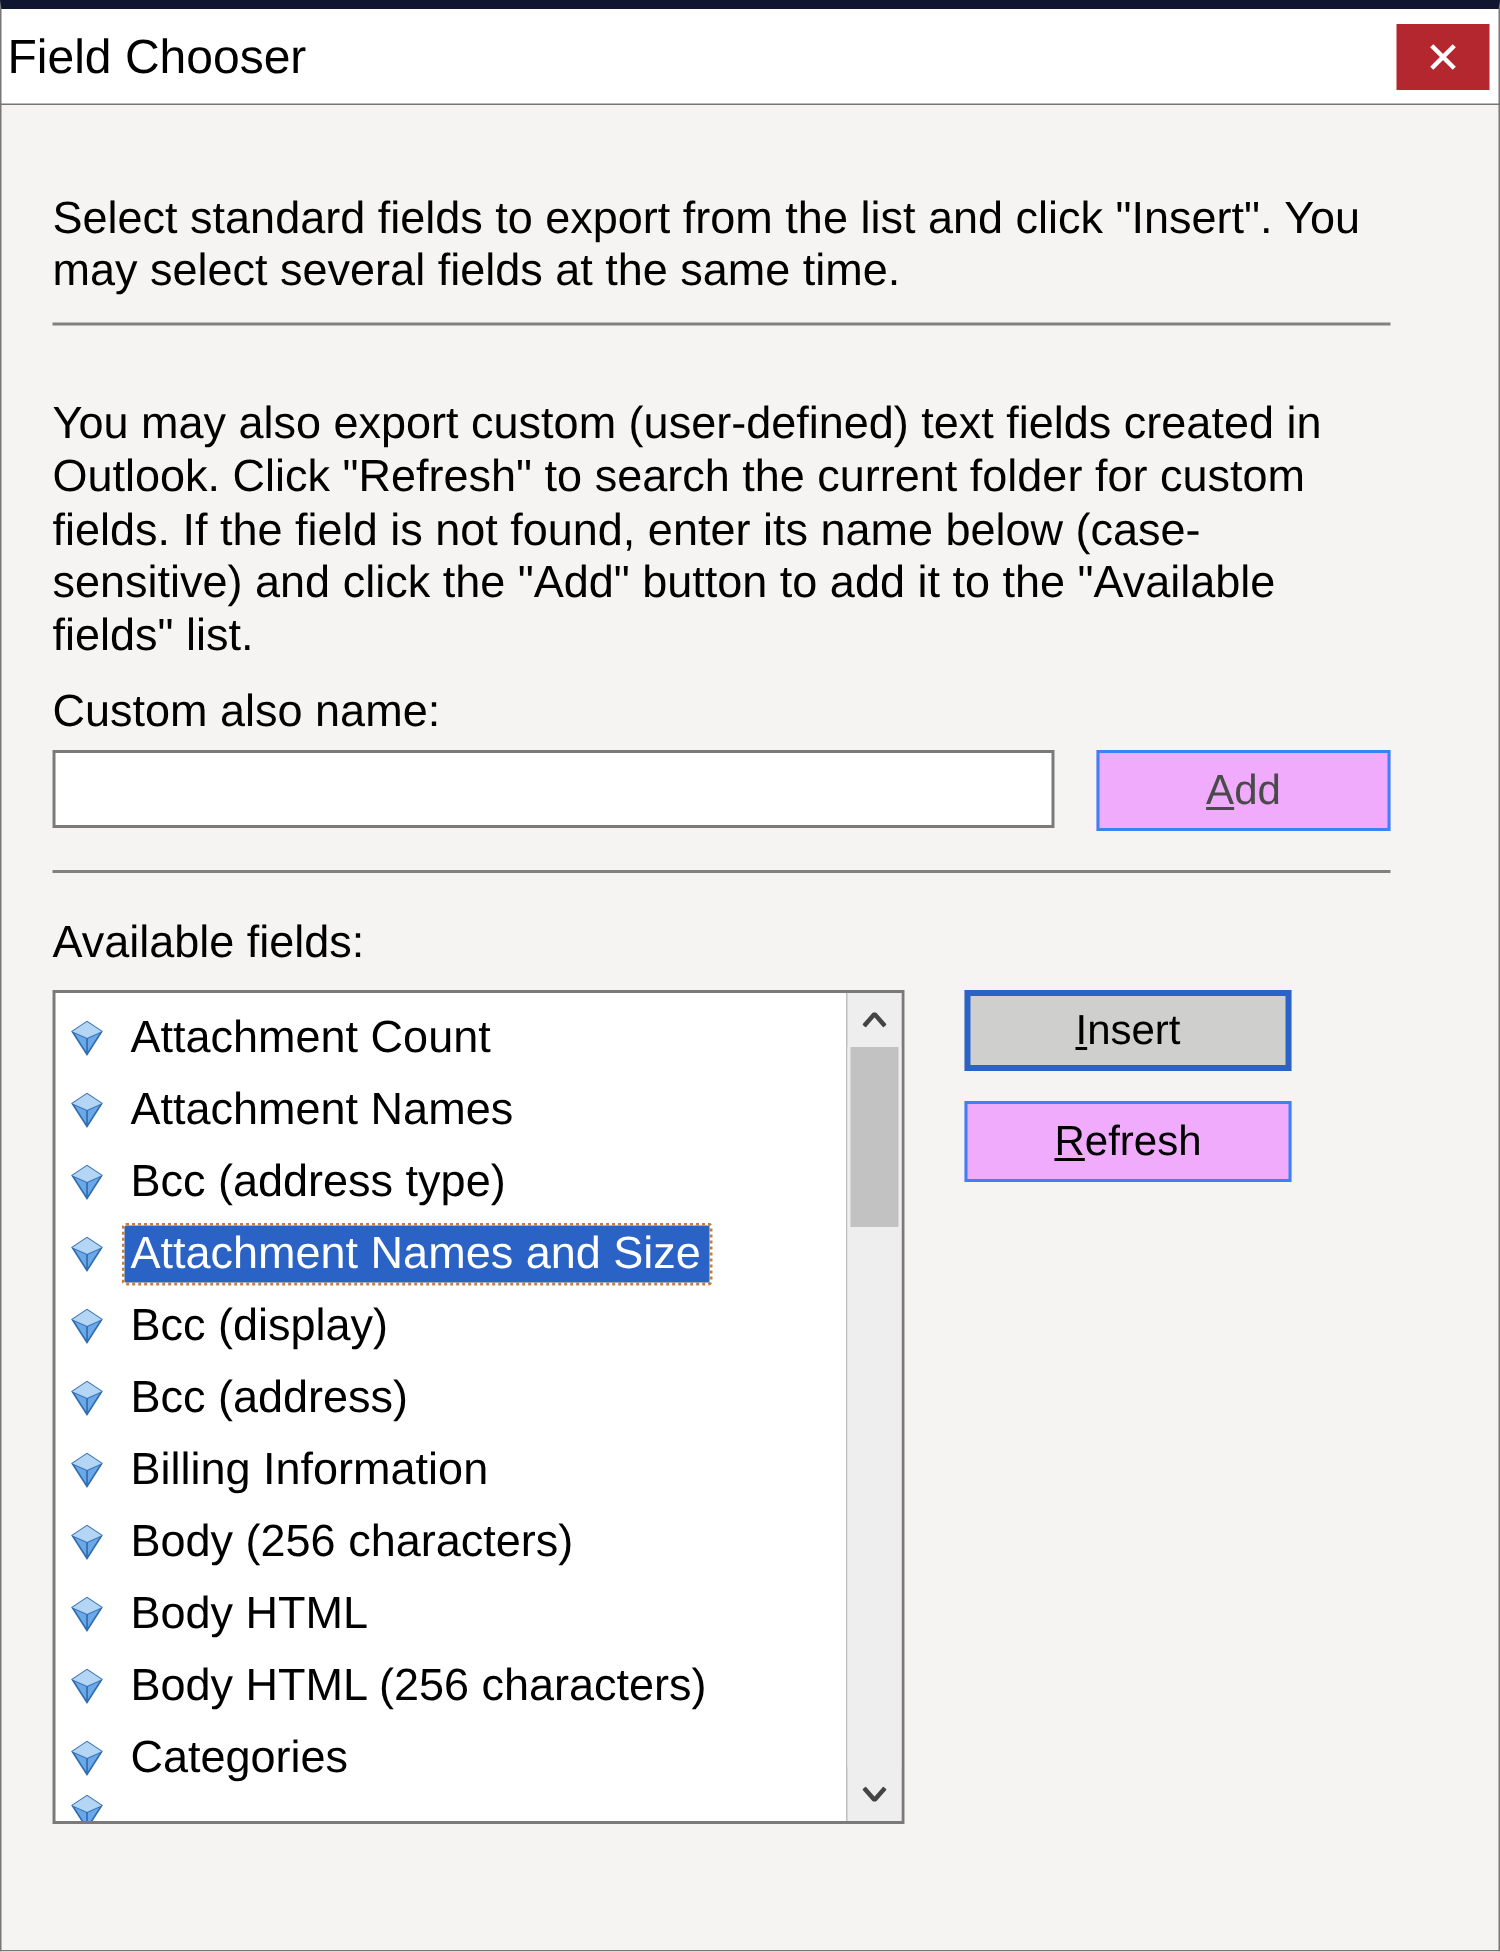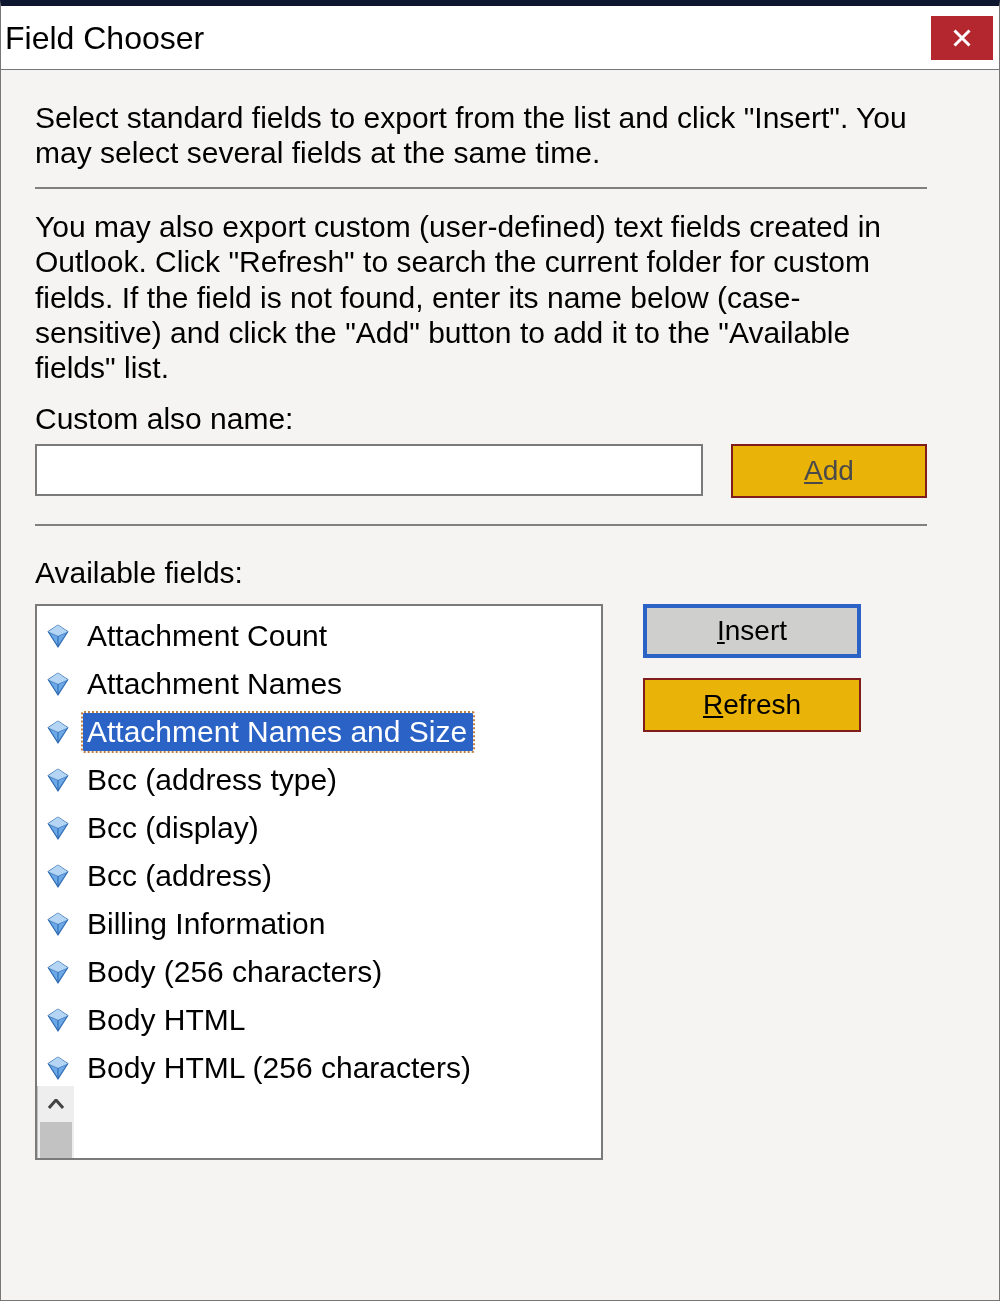--- a/index.html
+++ b/index.html
@@ -57,20 +57,21 @@
     padding: 30px 36px 10px 34px;
     display: flex;
     flex-direction: column;
     color: #000;
   }
   .para {
     font-size: 30px;
     line-height: 1.18;
     color: #000;
     max-width: 890px;
+    margin-top: 28px;
   }
   hr.sep {
     border: none;
     height: 2px;
     background: #808080;
     margin: 16px 0 20px 0;
     width: 892px;
   }
   .label {
     font-size: 30px;
@@ -86,22 +87,22 @@
     flex: 1;
     height: 52px;
     background: #ffffff;
     border: 2px solid #7a7a7a;
     box-sizing: border-box;
     padding: 0 8px;
     font-size: 28px;
   }
   .btn {
     height: 54px;
-    background: #eab308;
-    border: 2px solid #7f1d1d;
+    background: #f0abfc;
+    border: 2px solid #3b82f6;
     box-sizing: border-box;
     font-size: 28px;
     color: #000;
     display: flex;
     align-items: center;
     justify-content: center;
     cursor: pointer;
     user-select: none;
   }
   .btn.disabled {
@@ -116,21 +117,20 @@
     margin-top: 6px;
   }
   .listbox-wrap {
     width: 568px;
     height: 556px;
     border: 2px solid #7a7a7a;
     background: #ffffff;
     box-sizing: border-box;
     overflow: hidden;
     display: flex;
-    flex-direction: column;
   }
   .list-items {
     flex: 1;
     overflow: hidden;
     padding: 6px 0 0 10px;
   }
   .list-item {
     height: 48px;
     display: flex;
     align-items: center;
@@ -252,37 +252,37 @@
           </div>
           <div class="list-item">
             <svg class="gem" viewBox="0 0 20 22">
               <polygon points="10,1 19,7 10,21 1,7" fill="#6aa8e6" stroke="#2e6bb3" stroke-width="1"></polygon>
               <polyline points="1,7 10,11 19,7" fill="none" stroke="#2e6bb3" stroke-width="1"></polyline>
               <polyline points="10,11 10,21" fill="none" stroke="#2e6bb3" stroke-width="1"></polyline>
               <polygon points="10,1 19,7 10,11 1,7" fill="#bcd9f4" opacity="0.9"></polygon>
             </svg>
             <span class="text">Attachment Names</span>
           </div>
+          <div class="list-item">
+            <svg class="gem" viewBox="0 0 20 22">
+              <polygon points="10,1 19,7 10,21 1,7" fill="#6aa8e6" stroke="#2e6bb3" stroke-width="1"></polygon>
+              <polyline points="1,7 10,11 19,7" fill="none" stroke="#2e6bb3" stroke-width="1"></polyline>
+              <polyline points="10,11 10,21" fill="none" stroke="#2e6bb3" stroke-width="1"></polyline>
+              <polygon points="10,1 19,7 10,11 1,7" fill="#bcd9f4" opacity="0.9"></polygon>
+            </svg>
+            <span class="text">Bcc (address type)</span>
+          </div>
           <div class="list-item selected">
             <svg class="gem" viewBox="0 0 20 22">
               <polygon points="10,1 19,7 10,21 1,7" fill="#6aa8e6" stroke="#2e6bb3" stroke-width="1"></polygon>
               <polyline points="1,7 10,11 19,7" fill="none" stroke="#2e6bb3" stroke-width="1"></polyline>
               <polyline points="10,11 10,21" fill="none" stroke="#2e6bb3" stroke-width="1"></polyline>
               <polygon points="10,1 19,7 10,11 1,7" fill="#bcd9f4" opacity="0.9"></polygon>
             </svg>
             <span class="text">Attachment Names and Size</span>
-          </div>
-          <div class="list-item">
-            <svg class="gem" viewBox="0 0 20 22">
-              <polygon points="10,1 19,7 10,21 1,7" fill="#6aa8e6" stroke="#2e6bb3" stroke-width="1"></polygon>
-              <polyline points="1,7 10,11 19,7" fill="none" stroke="#2e6bb3" stroke-width="1"></polyline>
-              <polyline points="10,11 10,21" fill="none" stroke="#2e6bb3" stroke-width="1"></polyline>
-              <polygon points="10,1 19,7 10,11 1,7" fill="#bcd9f4" opacity="0.9"></polygon>
-            </svg>
-            <span class="text">Bcc (address type)</span>
           </div>
           <div class="list-item">
             <svg class="gem" viewBox="0 0 20 22">
               <polygon points="10,1 19,7 10,21 1,7" fill="#6aa8e6" stroke="#2e6bb3" stroke-width="1"></polygon>
               <polyline points="1,7 10,11 19,7" fill="none" stroke="#2e6bb3" stroke-width="1"></polyline>
               <polyline points="10,11 10,21" fill="none" stroke="#2e6bb3" stroke-width="1"></polyline>
               <polygon points="10,1 19,7 10,11 1,7" fill="#bcd9f4" opacity="0.9"></polygon>
             </svg>
             <span class="text">Bcc (display)</span>
           </div>

